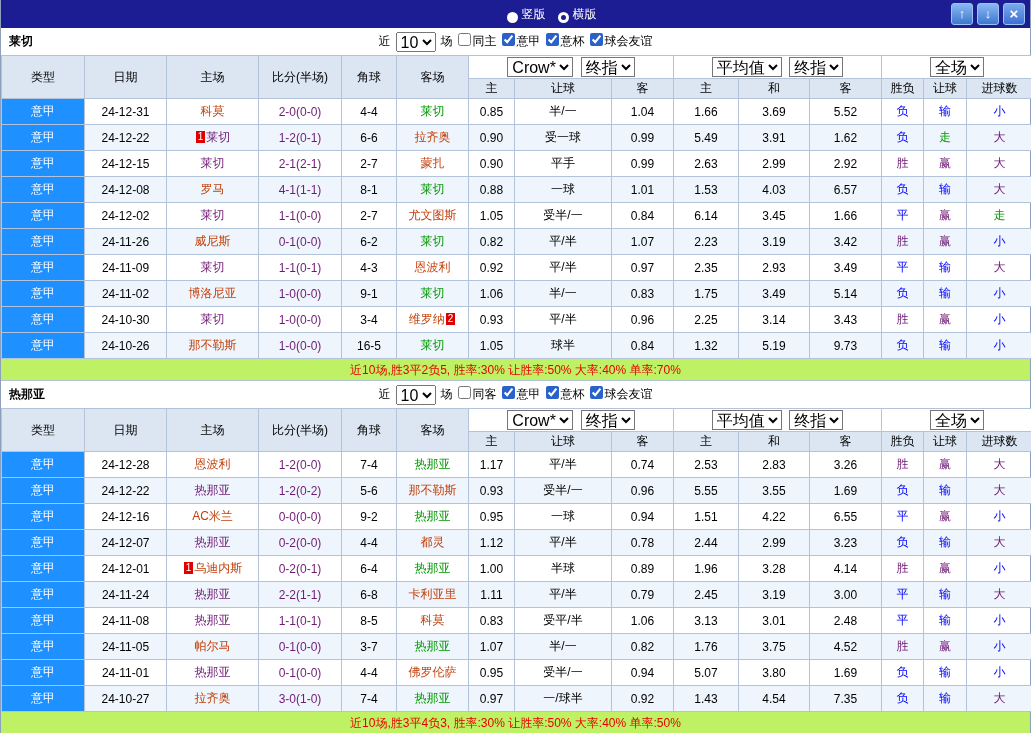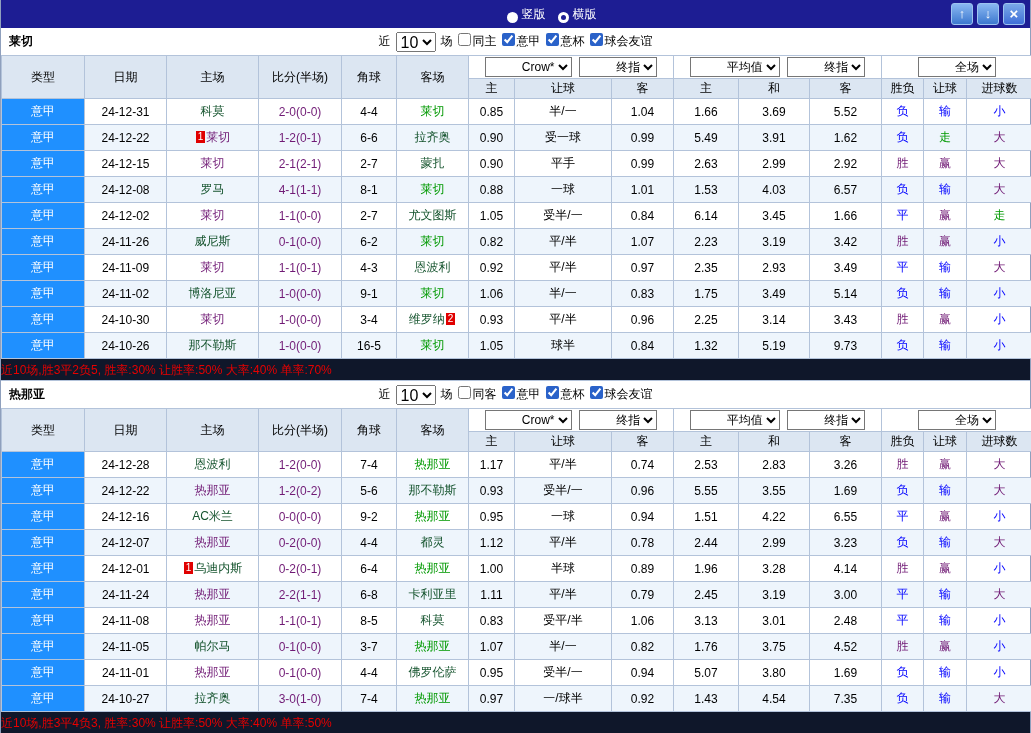--- a/index.html
+++ b/index.html
@@ -29,26 +29,26 @@
   .filter-controls input[type=checkbox] { width:13px; height:13px; margin:0; accent-color:#2a62c9; }
 
   
   table.stats { width:1031px; border-collapse:collapse; table-layout:fixed; }
   .stats th, .stats td { border:1px solid #b3c3da; text-align:center; padding:0; overflow:hidden; white-space:nowrap; }
   .stats thead th { background:#dce6f2; font-weight:normal; }
   .stats .hdr-top th { height:23px; }
   .stats .hdr-top th.dd-cell { background:#fff; }
   .stats .hdr-sub th { height:20px; }
   .stats td { height:26px; }
-  .dd-cell select { height:20px; font-size:12px; margin:0 2px; background:#fff;padding-left:32px; }
+  .dd-cell select { height:20px; font-size:16px; margin:0 2px; background:#fff; }
   tbody tr:nth-child(even) td { background:#eef5fc; }
   tbody tr td.league { background:#1f90ff; color:#fff; }
-  .c-red { color:#701a75; } .c-green { color:#090; } .c-blue { color:#00f; } .c-black { color:#14532d;margin-top:34px; }
+  .c-red { color:#701a75; } .c-green { color:#090; } .c-blue { color:#00f; } .c-black { color:#c2410c;margin-top:34px; }
   .badge { display:inline-block; background:#e00000; color:#fff; font-size:10px; line-height:12px; padding:0 2px; margin:0 1px; vertical-align:1px; }
-  .summary { height:22px; line-height:22px; text-align:left; color:#e60000; border-bottom:1px solid #b3c3da; background:#0f172a; }
+  .summary { height:22px; line-height:22px; text-align:center; color:#e60000; border-bottom:1px solid #b3c3da; background:#bef264; }
 </style>
 </head>
 <body>
 
 <div class="app">
 
   <header class="titlebar">
     <div class="titlebar-center">
       <span class="panel-title">近期战绩</span>
       <span class="radio-wrap">

